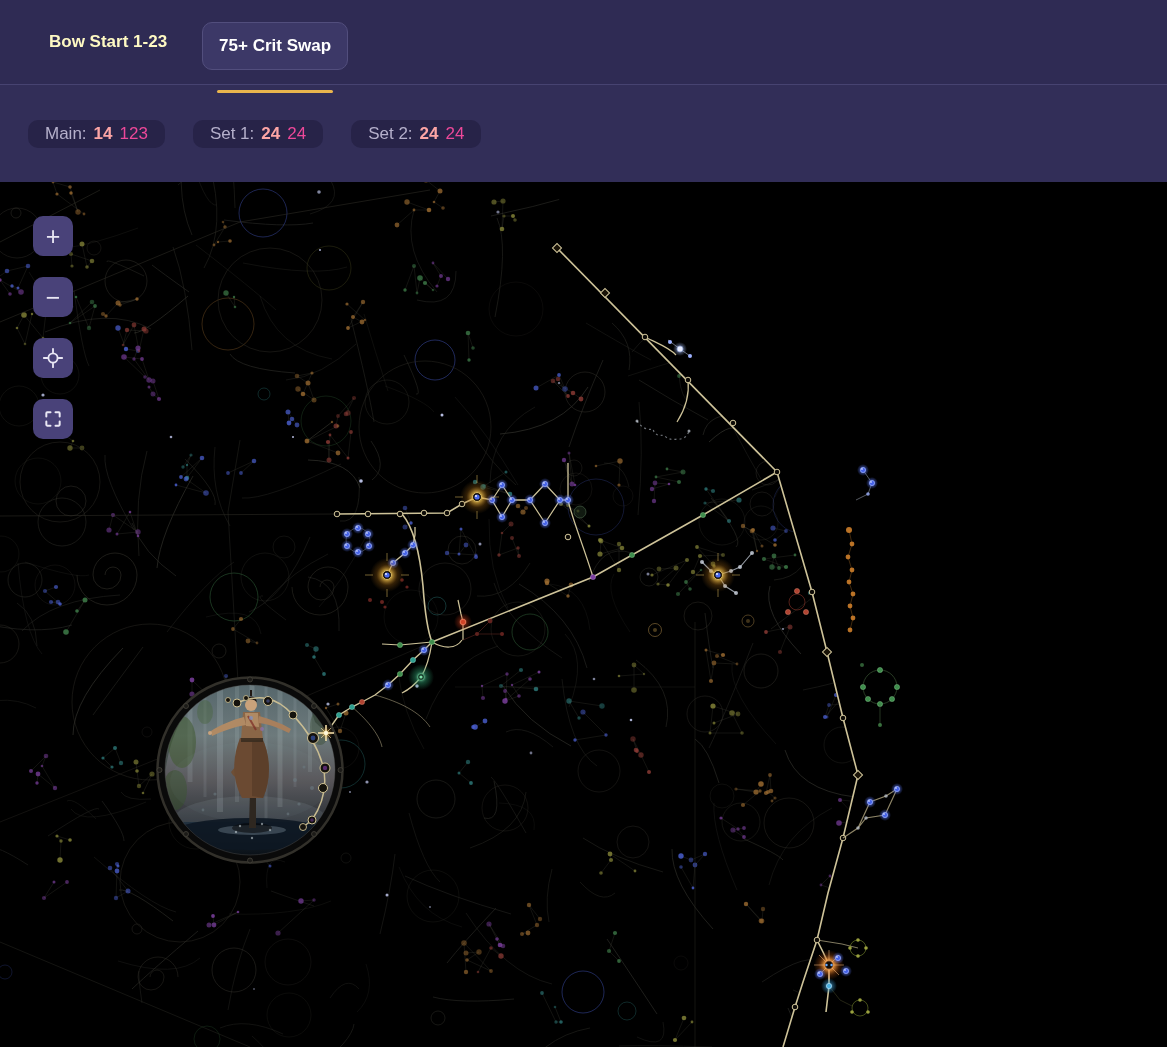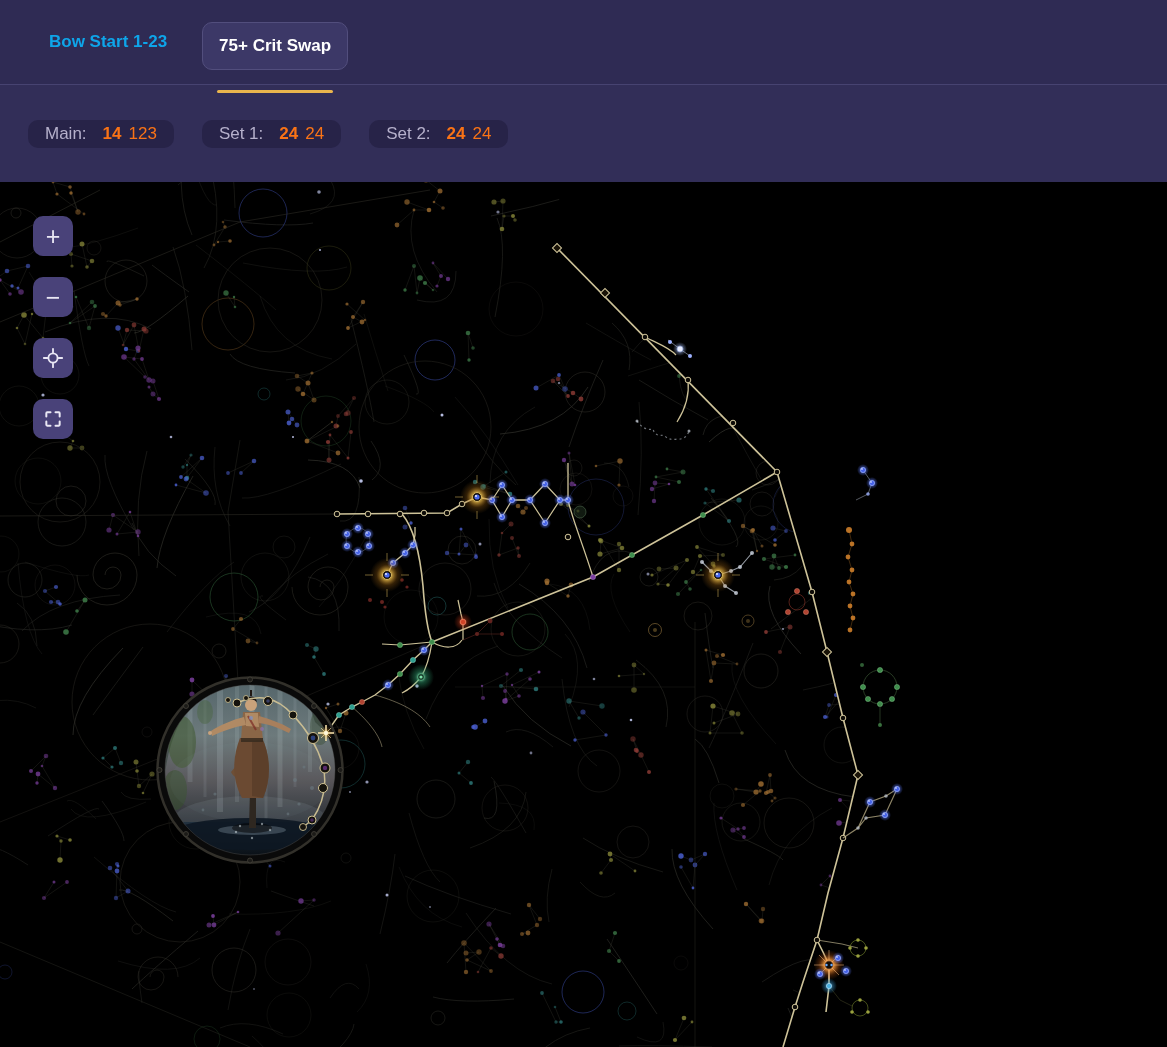--- a/index.html
+++ b/index.html
@@ -15,43 +15,43 @@
     height: 85px; background: #2f2b54;
     display: flex; align-items: center;
     padding: 0 32px;
     border-bottom: 1px solid #474371;
     position: relative; z-index: 5;
   }
   .tabs { display: flex; align-items: center; gap: 18px; }
   .tab {
     position: relative;
     background: transparent; border: 1px solid transparent;
-    color: #0ea5e9; font: 700 17px "Liberation Sans", sans-serif;
+    color: #fef9c3; font: 700 17px "Liberation Sans", sans-serif;
     padding: 13px 16px; border-radius: 10px; cursor: pointer; white-space: nowrap;
   }
   .tab.active { background: #3c3867; border-color: #524e7d; color: #ffffff; margin-top: 8px; }
   .tab.active::after {
     content: ""; position: absolute; left: 14px; right: 14px; bottom: -24px;
     height: 3px; border-radius: 2px; background: var(--accent); z-index: 6;
   }
 
   
   .statsbar {
     height: 97px; background: #322e58;
     display: flex; align-items: center; gap: 28px;
     padding: 0 28px;
   }
   .chip {
     display: flex; align-items: center; gap: 7px;
     background: #272348; border: none; border-radius: 10px;
     padding: 4px 17px; cursor: pointer;
     font: 400 17px "Liberation Sans", sans-serif; color: #b5b0cb;
   }
-  .chip b { color: #f97316; font-weight: 700; margin-left: 9px; }
-  .chip .sub { color: #f97316; }
+  .chip b { color: #fca5a5; font-weight: 700; }
+  .chip .sub { color: #ec4899; }
 
   
   .map { position: relative; width: 1167px; height: 865px; background: #000; }
   svg.tree { position: absolute; left: 0; top: 0; display: block; }
 
   .controls {
     position: absolute; left: 33px; top: 34px;
     display: flex; flex-direction: column; gap: 21px; z-index: 4;
   }
   .ctl {

